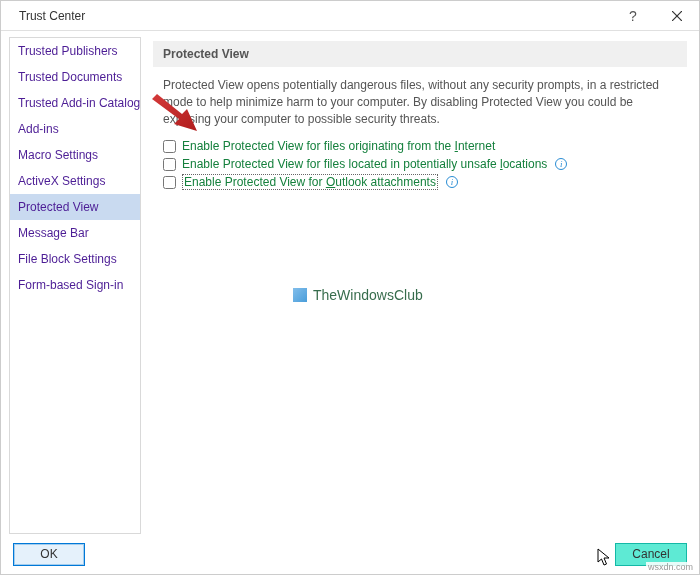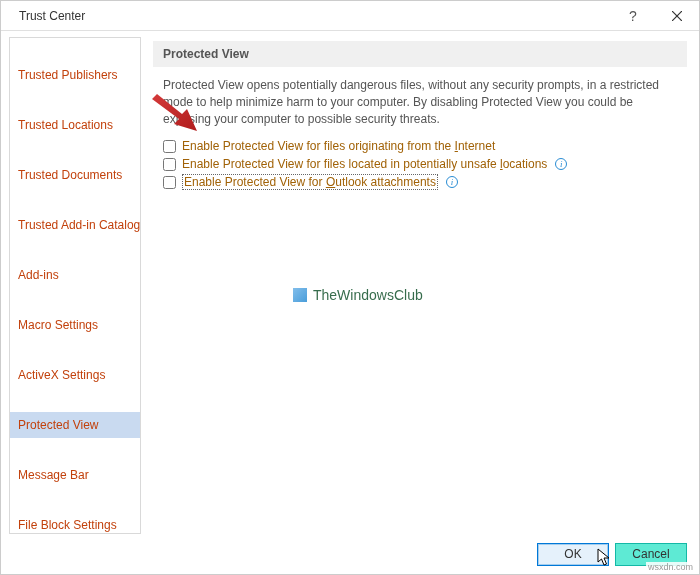--- a/index.html
+++ b/index.html
@@ -45,23 +45,22 @@
   .sidebar {
     width: 132px;
     border: 1px solid #d9d9d9;
     background: #fff;
     overflow: hidden;
   }
   .sidebar-item {
     padding: 6px 8px;
     white-space: nowrap;
     overflow: hidden;
-    color: #c2410c;
+    color: #4c1d95;
     cursor: default;
-    margin-top: 24px;
   }
   .sidebar-item.selected {
     background: #c9daf0;
   }
   .content {
     flex: 1;
     position: relative;
     padding-right: 4px;
   }
   .section-header {
@@ -81,21 +80,21 @@
     display: flex;
     align-items: center;
     gap: 6px;
     padding: 2px 0;
   }
   .opt input[type=checkbox] {
     width: 13px; height: 13px;
     margin: 0;
     accent-color: #888;
   }
-  .opt label { color: #a16207; }
+  .opt label { color: #15803d; }
   .opt .underline { text-decoration: underline; }
   .info-icon {
     display: inline-flex;
     width: 12px; height: 12px;
     border: 1px solid #2a8dd4;
     border-radius: 50%;
     color: #2a8dd4;
     font-size: 9px;
     align-items: center;
     justify-content: center;
@@ -121,21 +120,21 @@
     width: 14px; height: 14px;
     background: linear-gradient(135deg, #6db3e8, #2a8dd4);
     transform: rotate(0deg);
   }
   .footer {
     position: absolute;
     left: 0; right: 0; bottom: 0;
     height: 40px;
     display: flex;
     align-items: center;
-    justify-content: flex-end;
+    justify-content: space-between;
     gap: 6px;
     padding: 0 12px;
     background: #fff;
   }
   .btn {
     min-width: 72px;
     height: 23px;
     border: 1px solid #14b8a6;
     background: #5eead4;
     font-size: 12px;
@@ -183,21 +182,20 @@
           <line x1="0" y1="0" x2="10" y2="10" stroke="#333" stroke-width="1.2"></line>
           <line x1="10" y1="0" x2="0" y2="10" stroke="#333" stroke-width="1.2"></line>
         </svg>
     </div>
   </div>
 </div>
 
 <div class="body">
   <div class="sidebar" id="sidebar">
       <div class="sidebar-item">Trusted Publishers</div>
-      <div class="sidebar-item">Trusted Locations</div>
       <div class="sidebar-item">Trusted Documents</div>
       <div class="sidebar-item">Trusted Add-in Catalogs</div>
       <div class="sidebar-item">Add-ins</div>
       <div class="sidebar-item">Macro Settings</div>
       <div class="sidebar-item">ActiveX Settings</div>
       <div class="sidebar-item selected">Protected View</div>
       <div class="sidebar-item">Message Bar</div>
       <div class="sidebar-item">File Block Settings</div>
       <div class="sidebar-item">Form-based Sign-in</div>
     </div>

